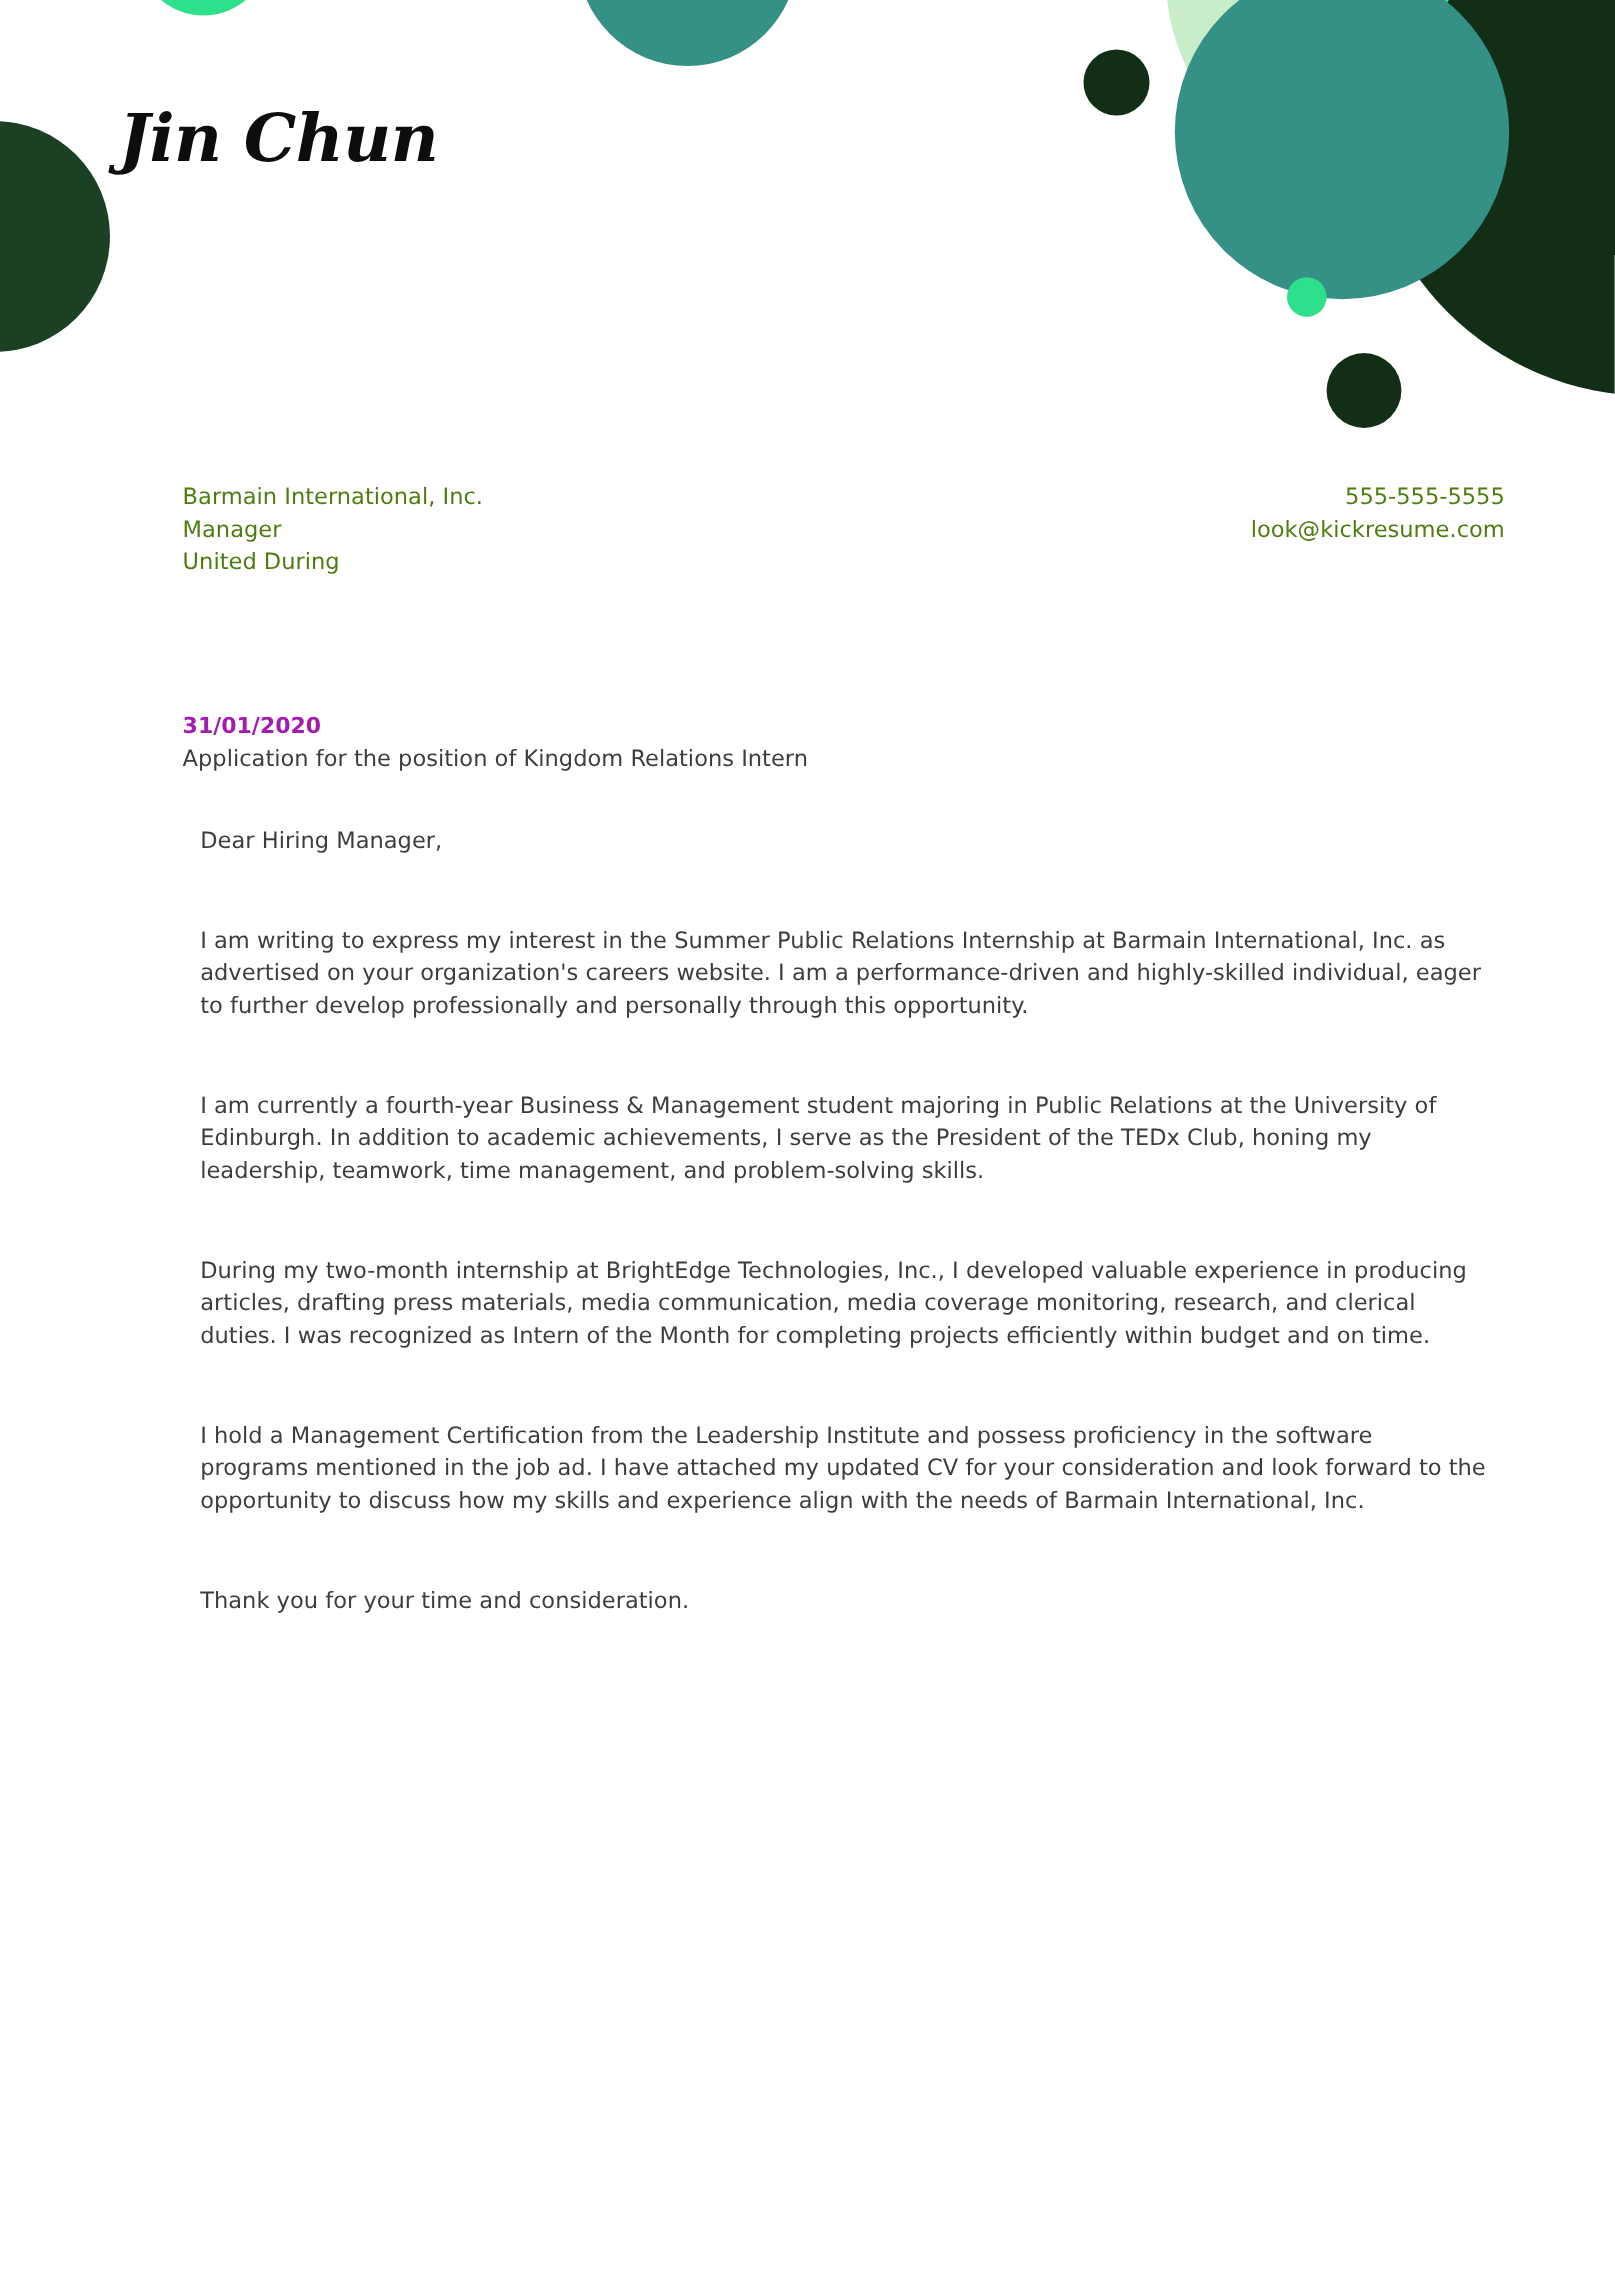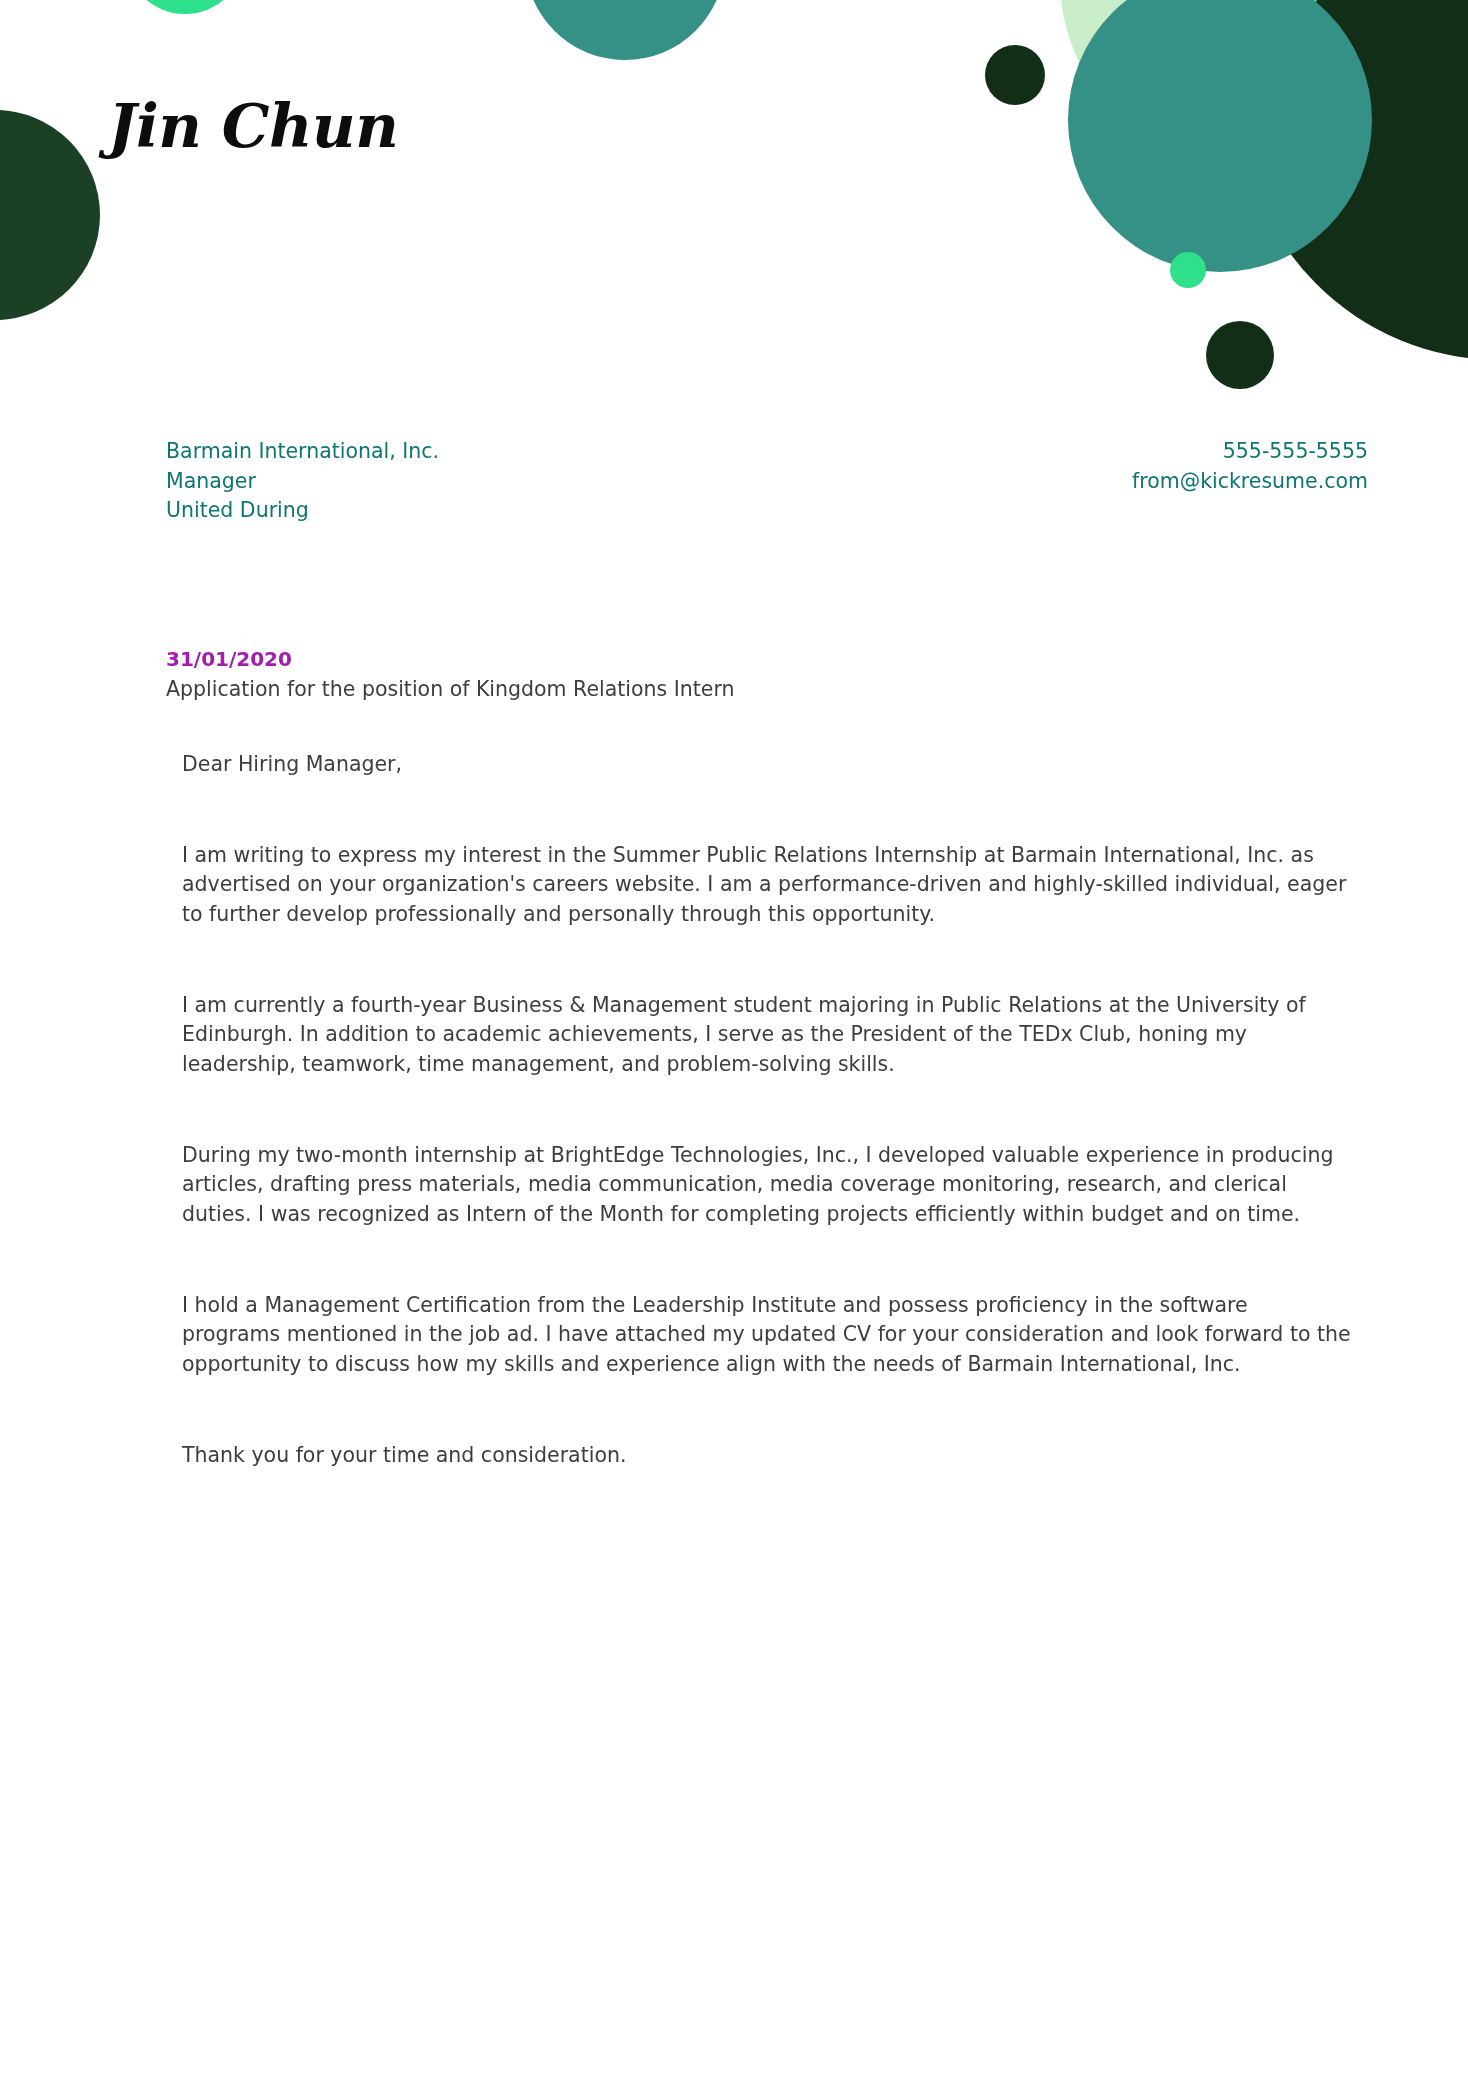--- a/index.html
+++ b/index.html
@@ -50,21 +50,21 @@
   .meta-row {
     position: absolute;
     left: 166px;
     top: 437px;
     width: 1202px;
     display: flex;
     justify-content: space-between;
     align-items: flex-start;
     font-size: 20.5px;
     line-height: 29.5px;
-    color: #0f766e;
+    color: #4d7c0f;
   }
   .recipient-block { text-align: left; }
   .contact-block { text-align: right; }
   .meta-line { white-space: nowrap; }
 
   
   .letter {
     position: absolute;
     left: 166px;
     top: 645px;
@@ -106,21 +106,21 @@
   <div class="name-header">Jin Chun</div>
 
   <div class="meta-row">
     <div class="recipient-block">
       <div class="meta-line">Barmain International, Inc.</div>
       <div class="meta-line">Manager</div>
       <div class="meta-line">United During</div>
     </div>
     <div class="contact-block">
       <div class="meta-line">555-555-5555</div>
-      <div class="meta-line">from@kickresume.com</div>
+      <div class="meta-line">look@kickresume.com</div>
     </div>
   </div>
 
   <div class="letter">
     <div class="letter-date">31/01/2020</div>
     <div class="letter-subject">Application for the position of Kingdom Relations Intern</div>
     <div class="spacer"></div>
     <div class="para">Dear Hiring Manager,</div>
     <div class="spacer"></div>
     <div class="para">I am writing to express my interest in the Summer Public Relations Internship at Barmain International, Inc. as advertised on your organization's careers website. I am a performance-driven and highly-skilled individual, eager to further develop professionally and personally through this opportunity.</div>

